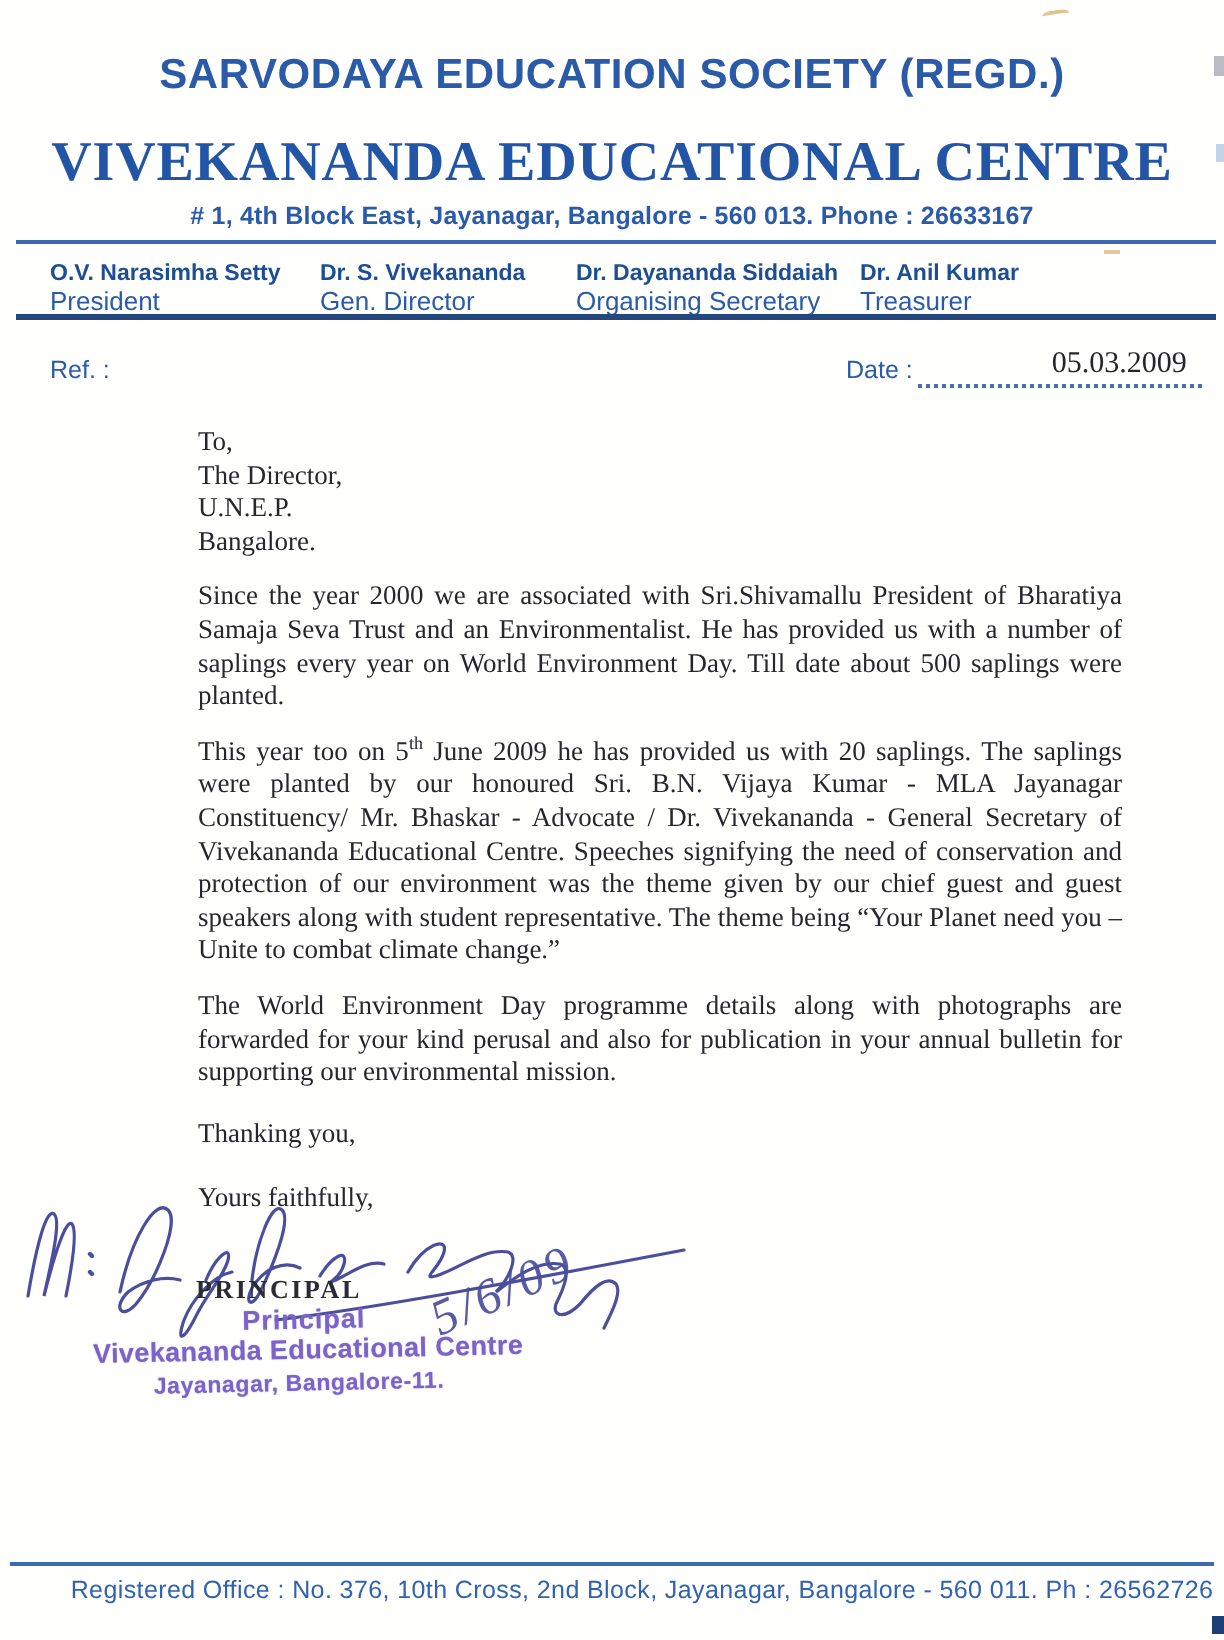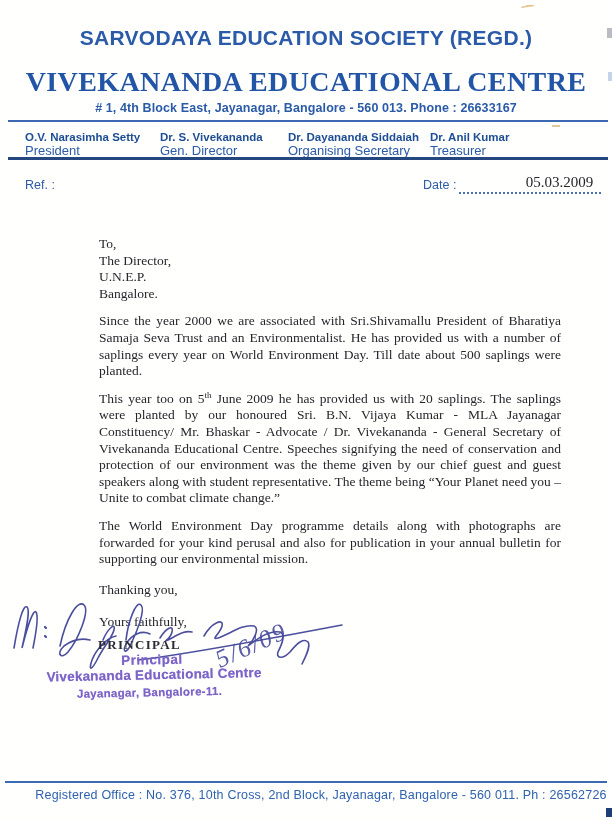--- a/index.html
+++ b/index.html
@@ -26,21 +26,21 @@
   .officer .title{font-size:13px;color:#2a5aa8;margin-top:0;}
   .off1{left:25px}.off2{left:160px}.off3{left:288px}.off4{left:430px}
   
   .ref{position:absolute;top:178px;left:25px;font-size:12.5px;color:#2a5aa8;}
   .dateblock{position:absolute;top:174px;left:423px;display:flex;align-items:flex-end;}
   .datelabel{font-size:12.5px;color:#2a5aa8;padding-bottom:2px;}
   .dateline{display:inline-block;width:134px;margin-left:3px;
     border-bottom:2px dotted #4a6fb0;text-align:right;padding:0 8px 1px 0;
     font-family:"Liberation Serif",serif;font-size:15px;color:#25252b;}
   
-  .body{position:absolute;left:99px;top:236px;width:462px;
+  .body{position:absolute;left:99px;top:213px;width:462px;
     font-family:"Liberation Serif",serif;font-size:13.5px;line-height:16.6px;
     color:#26262c;}
   .body p{margin:0;}
   .para{margin-top:11px !important;text-align:justify;}
   .thanking{margin-top:14px !important;}
   .faithfully{margin-top:16px !important;}
   sup{font-size:9px;line-height:0;}
   
   .sig-svg{position:absolute;left:8px;top:596px;}
   .principal-printed{position:absolute;left:98px;top:637px;

